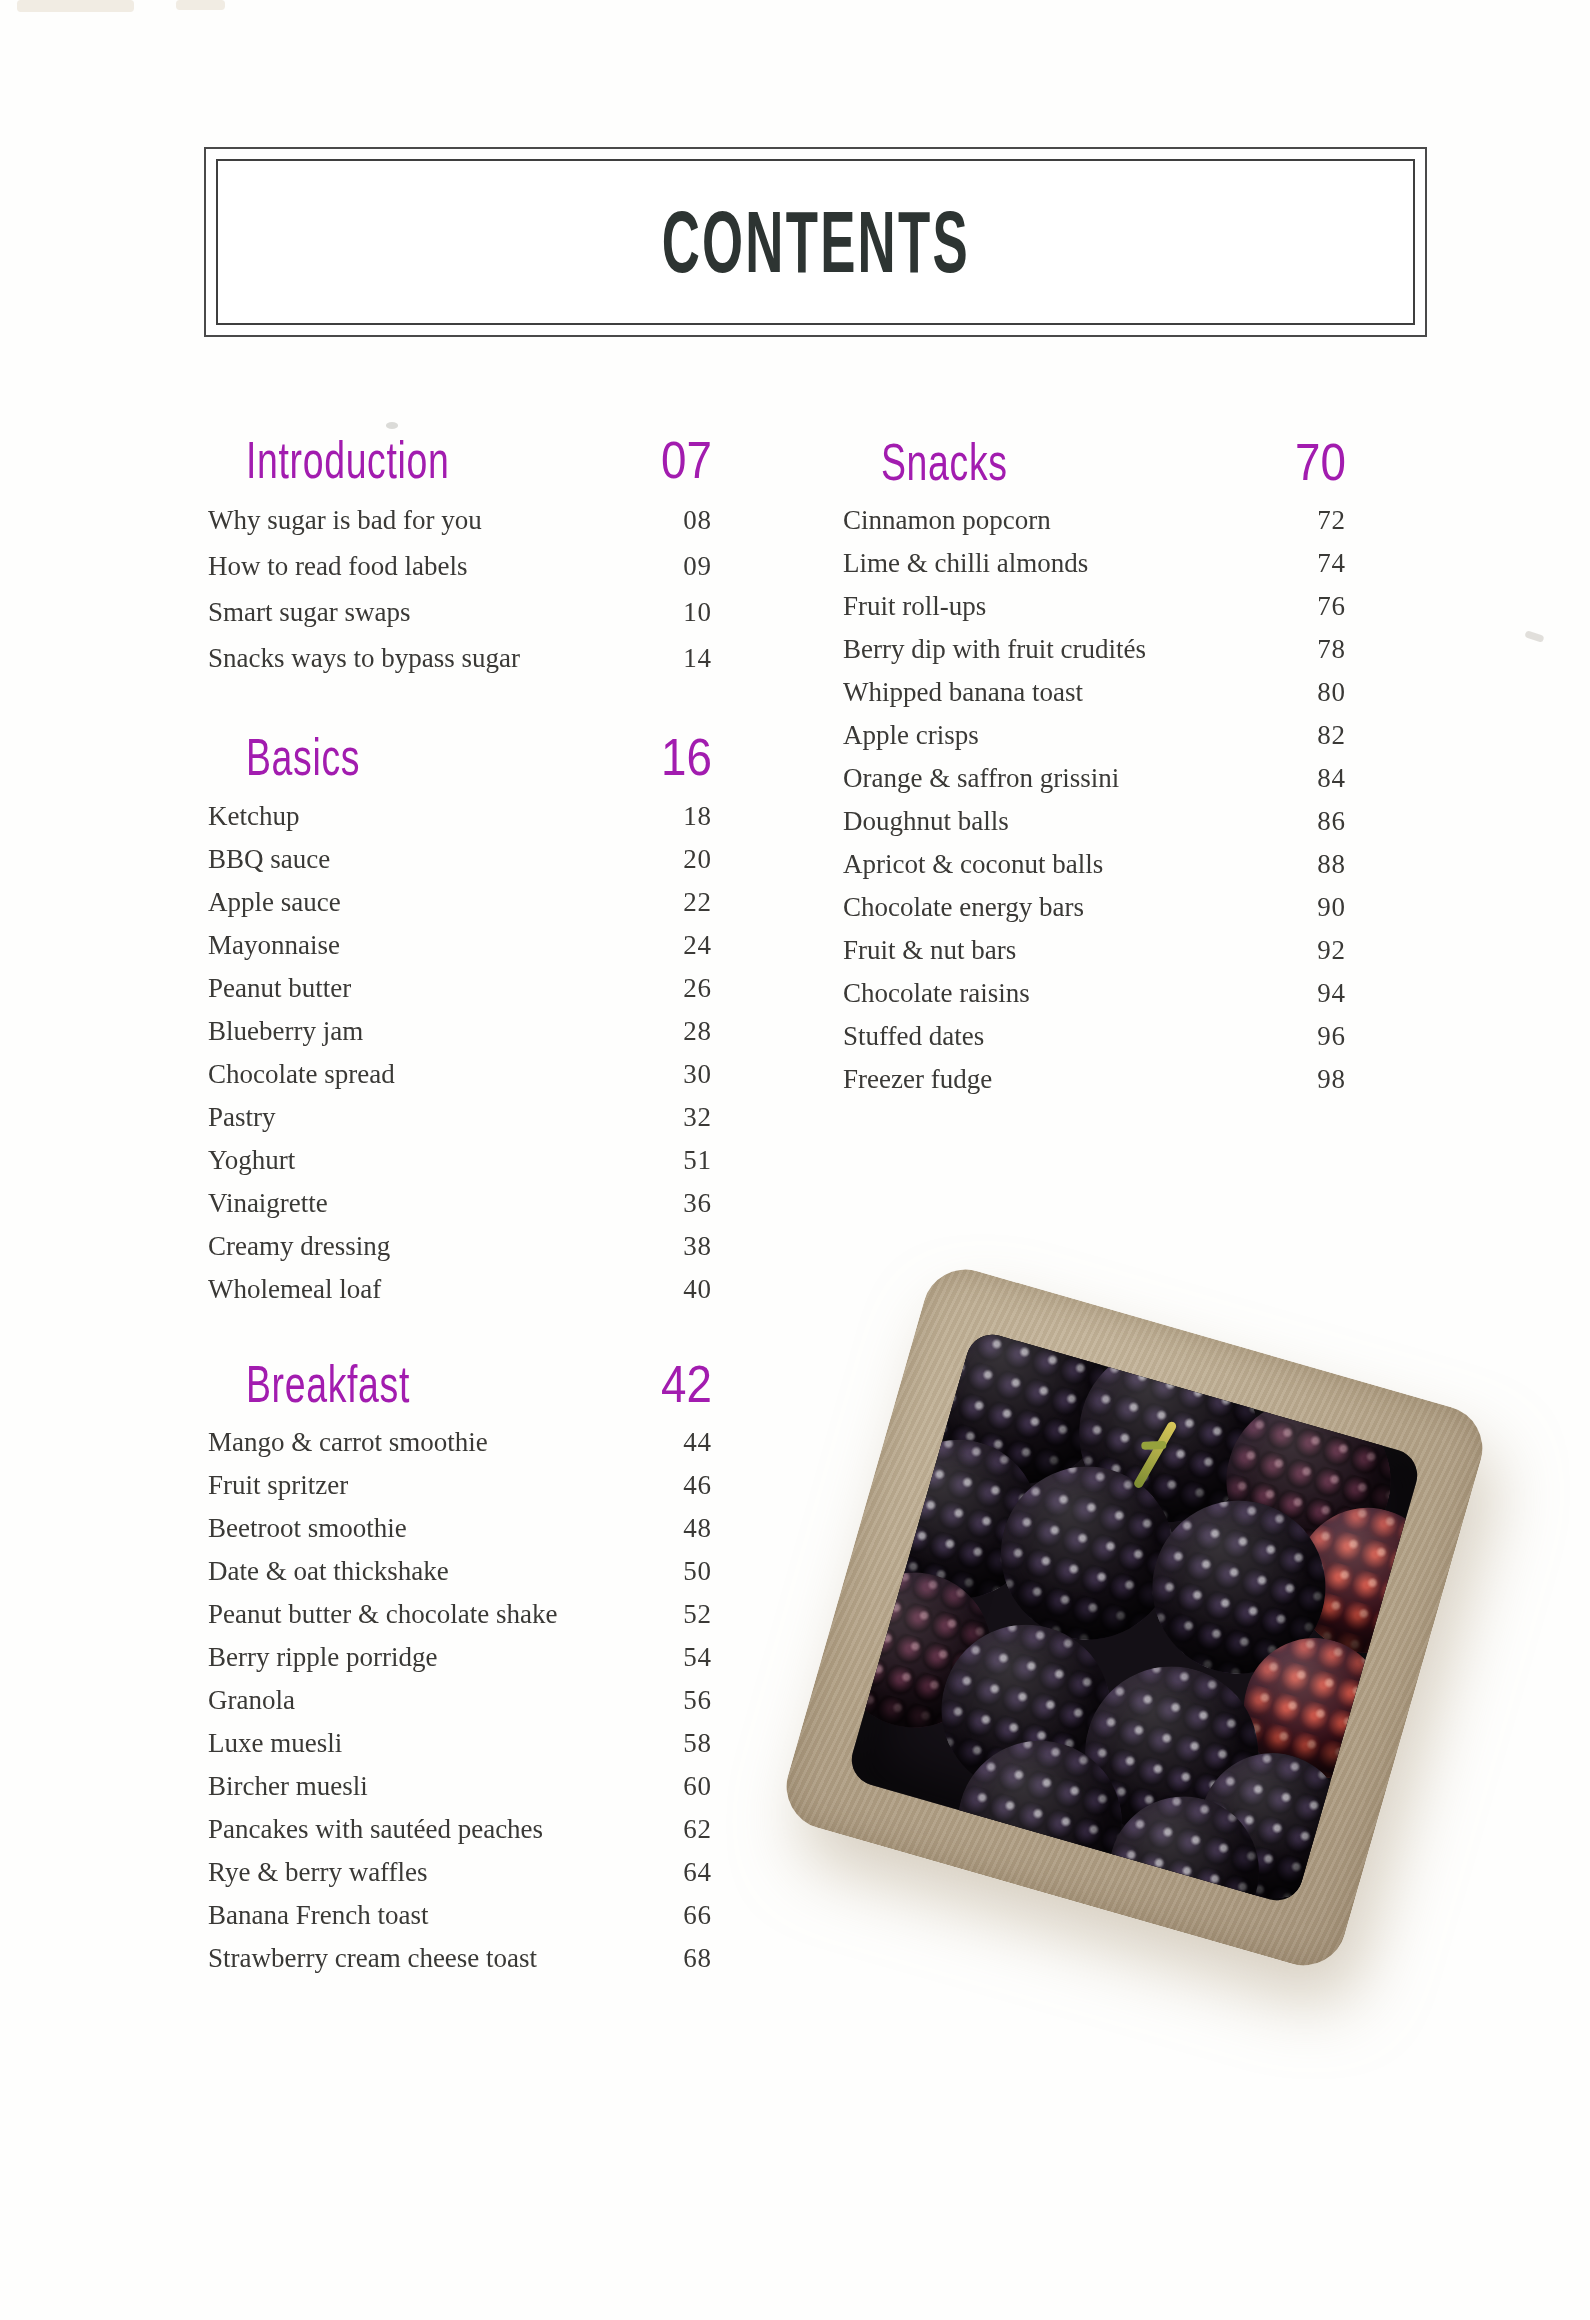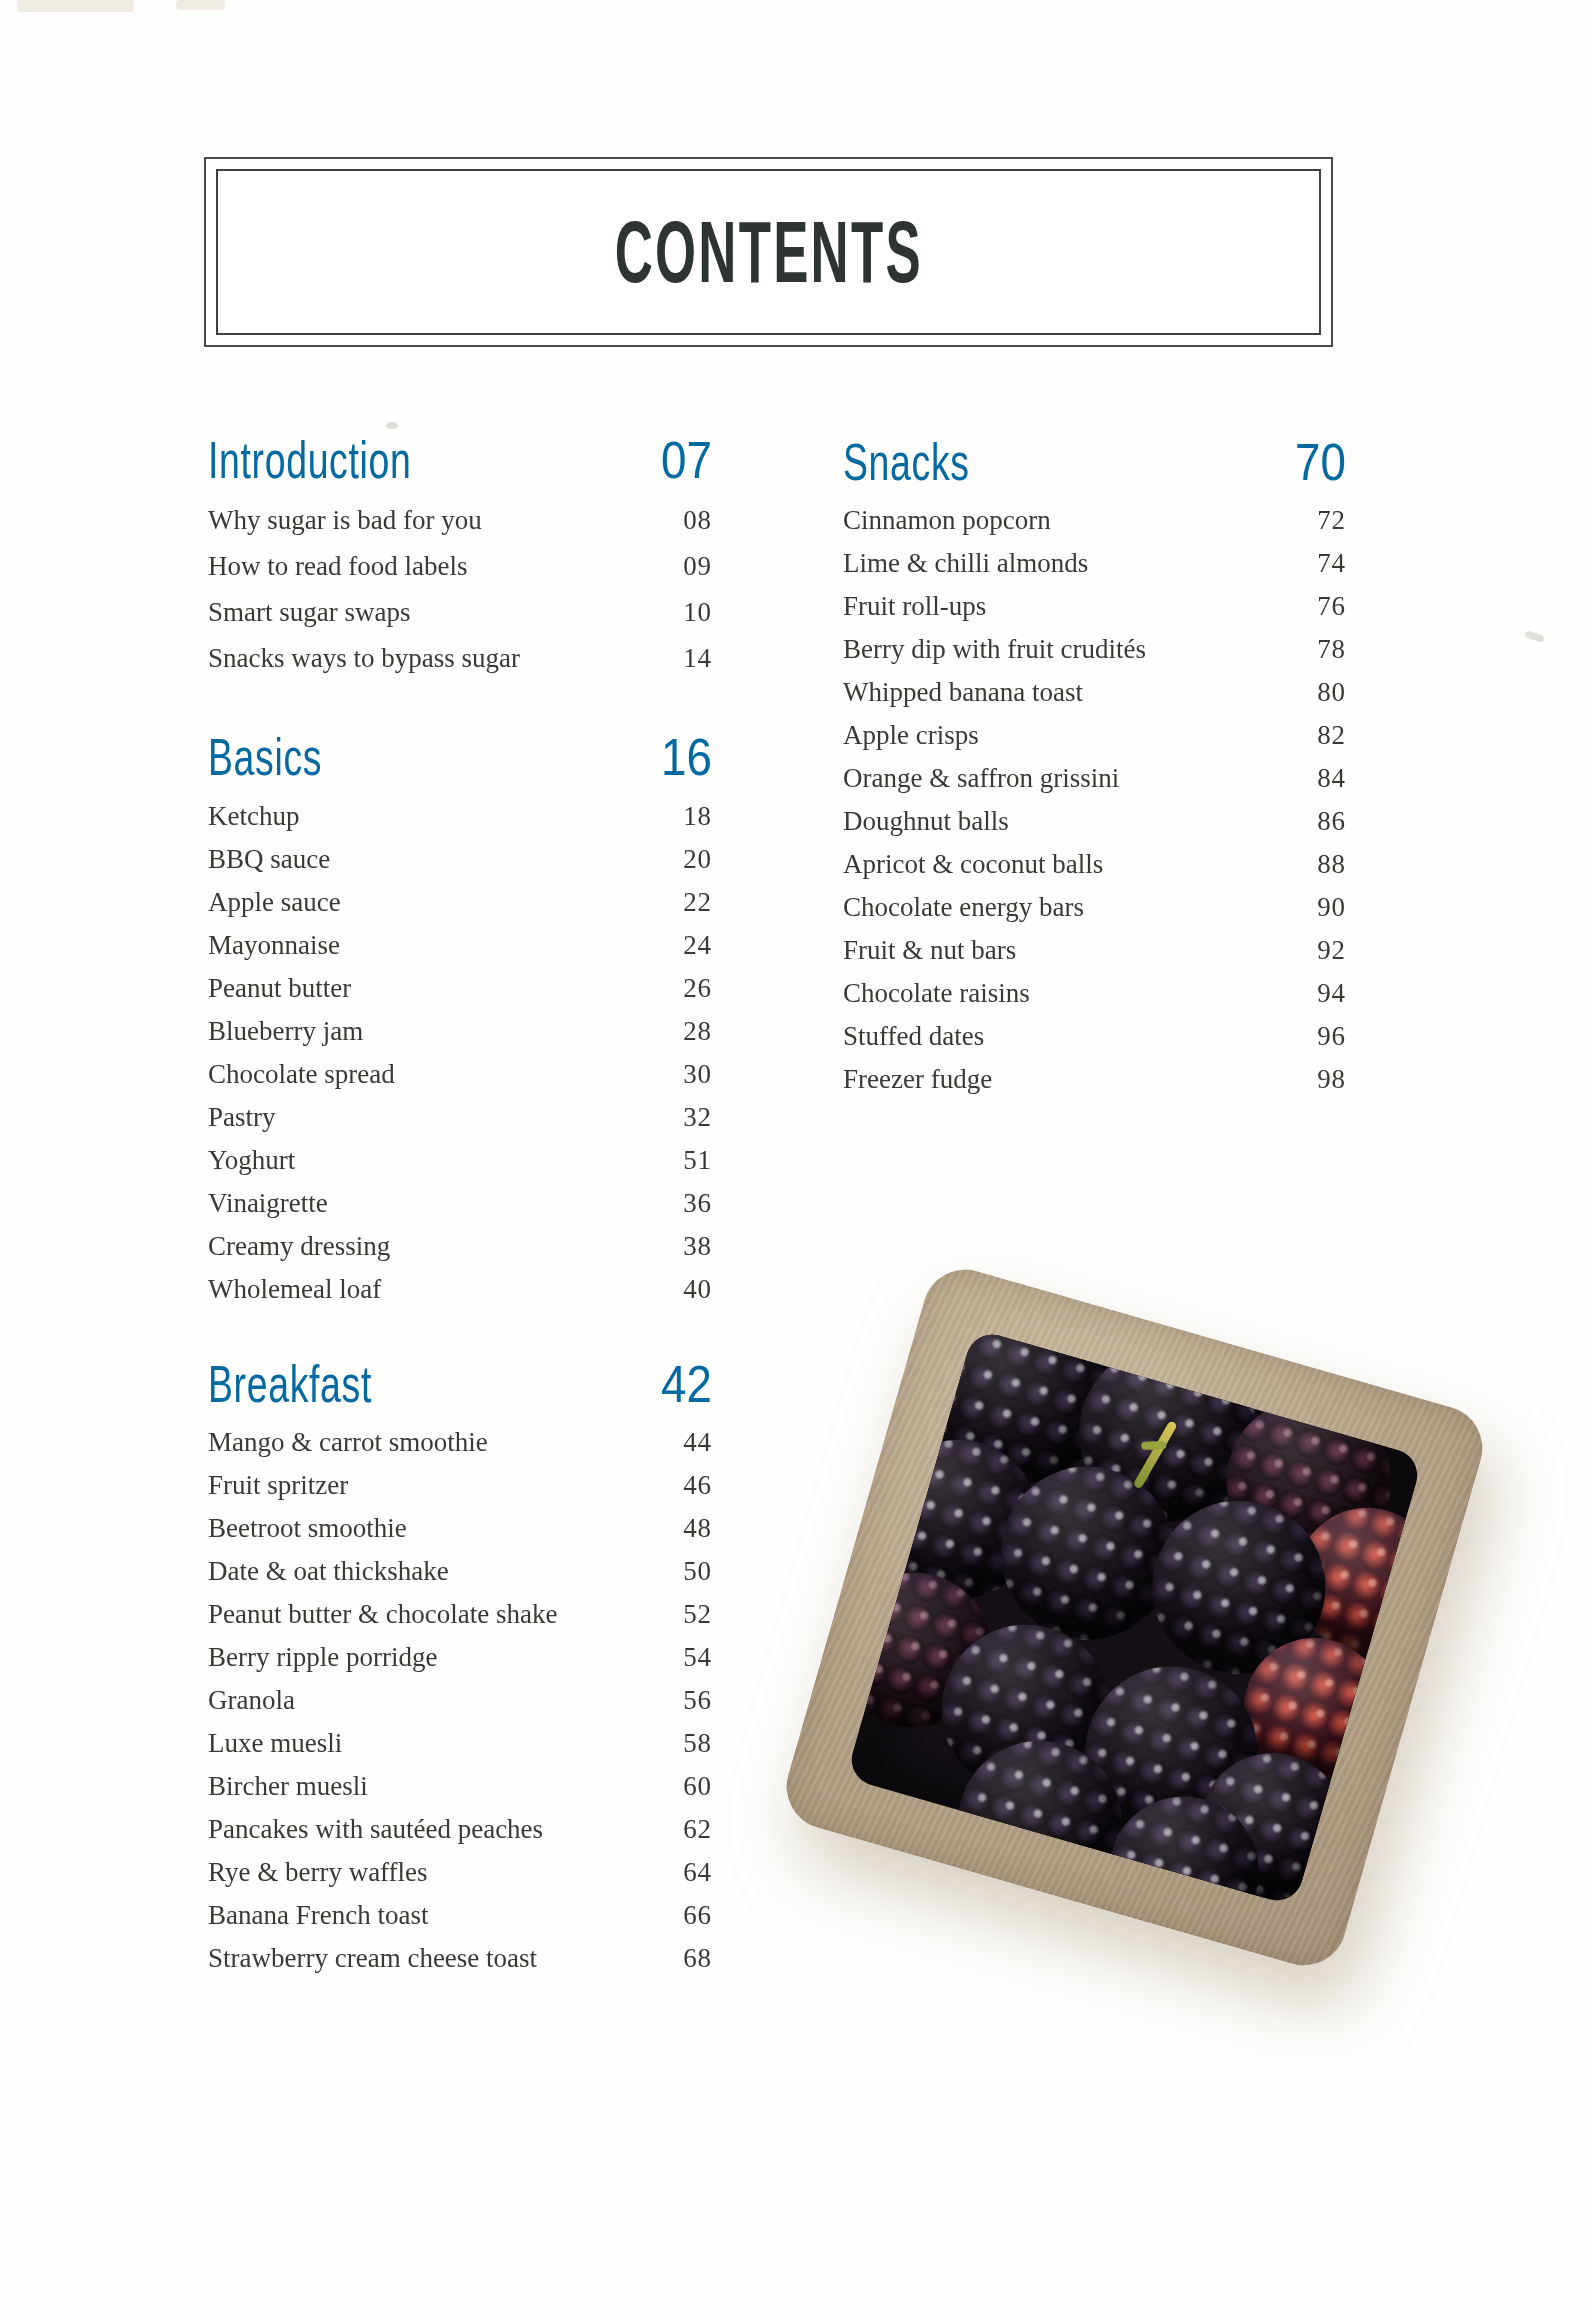--- a/index.html
+++ b/index.html
@@ -8,21 +8,21 @@
     background:#fefefd;
     font-family:"Liberation Serif","DejaVu Serif",serif;
   }
   
   .smudge{position:absolute;background:#f1ece3;border-radius:3.7px;}
   .speck{position:absolute;background:#cfcfcb;border-radius:50%;opacity:.75;}
   .tilde{position:absolute;background:#d9d7d2;border-radius:3.7px;transform:rotate(18deg);opacity:.8;}
 
   
   .contents-box{
-    position:absolute;left:204px;top:157px;width:1129px;height:190px;
+    position:absolute;left:204px;top:147px;width:1223px;height:190px;
     border:2.8px solid #4a4a4a;box-sizing:border-box;background:#fff;
   }
   .contents-box-inner{
     position:absolute;inset:10.3px;border:2.8px solid #3f3f3f;
     display:flex;align-items:center;justify-content:center;
   }
   .contents-title{
     font-family:"Liberation Sans","DejaVu Sans",sans-serif;
     font-weight:bold;font-size:88px;letter-spacing:3.7px;color:#2d3432;
     transform:scaleX(0.60);transform-origin:50% 50%;white-space:nowrap;
@@ -31,21 +31,21 @@
 
   
   .col{position:absolute;top:0;}
   .col-left{left:208px;width:504px;}
   .col-right{left:843px;width:503px;}
 
   .sec-head{
     display:flex;justify-content:space-between;align-items:flex-start;
     height:58px;line-height:58px;
     font-family:"Liberation Sans","DejaVu Sans",sans-serif;
-    font-size:52px;color:#0369a1;white-space:nowrap;
+    font-size:52px;color:#a21caf;white-space:nowrap;margin-left:38px;
   }
   .sec-title{display:inline-block;transform:scaleX(0.72);transform-origin:0 50%;letter-spacing:0.9px;}
   .sec-page{display:inline-block;transform:scaleX(0.88);transform-origin:100% 50%;}
 
   .sec-items{margin-top:8.4px;}
   .row{
     display:flex;justify-content:space-between;align-items:baseline;
     line-height:43px;font-size:27px;color:#3a3936;white-space:nowrap;
   }
   .sec--loose .row{line-height:46px;}

